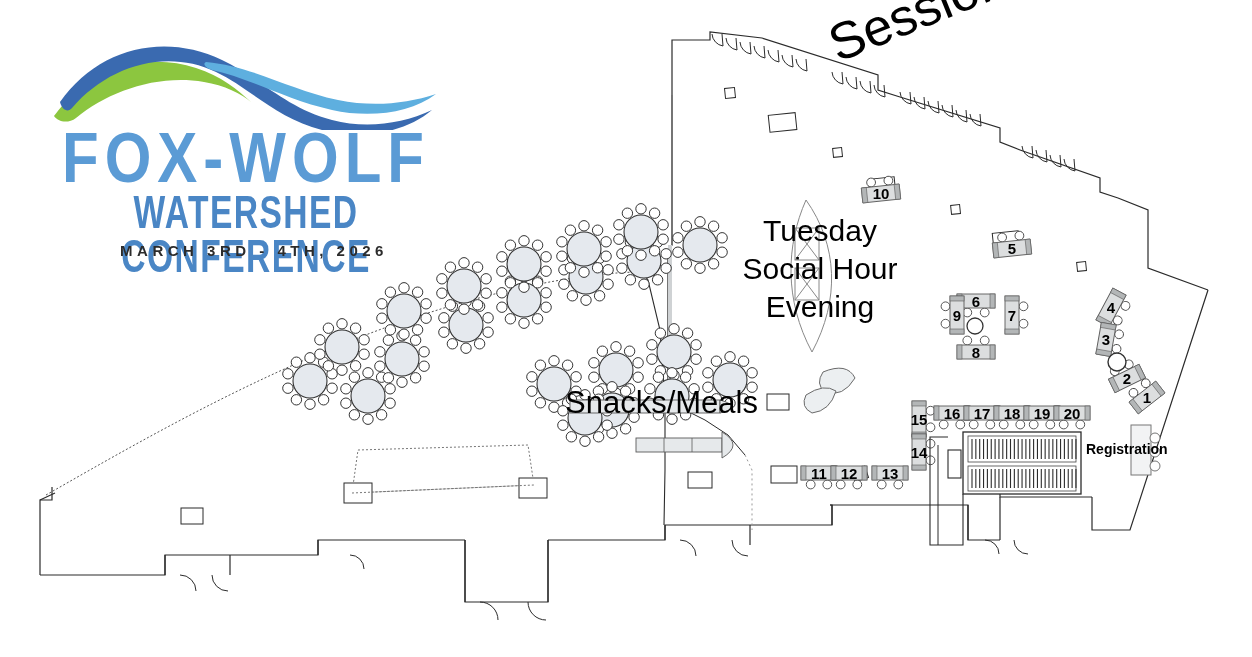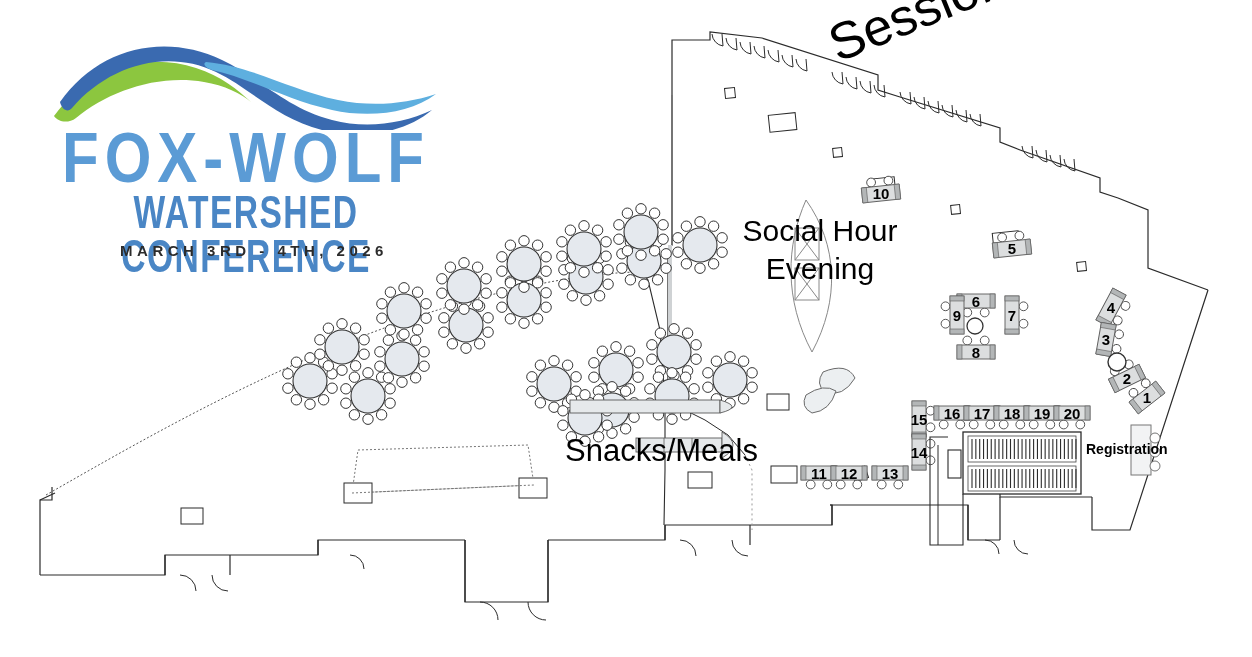--- a/index.html
+++ b/index.html
@@ -32,21 +32,21 @@
   .fp-label{position:absolute;color:#000;font-family:"Liberation Sans",sans-serif;}
   #lbl-session{
     left:820px;top:18px;font-size:52px;font-weight:400;
     transform:rotate(-22deg);transform-origin:0 0;white-space:nowrap;
   }
   #lbl-tuesday{
     left:740px;top:212px;width:160px;text-align:center;
     font-size:30px;line-height:38px;font-weight:400;
   }
   #lbl-snacks{
-    left:565px;top:385px;font-size:31px;font-weight:400;white-space:nowrap;margin-top:48px;
+    left:565px;top:385px;font-size:31px;font-weight:400;white-space:nowrap;
   }
   #lbl-registration{
     left:1086px;top:441px;font-size:14px;font-weight:700;white-space:nowrap;
   }
 </style>
 </head>
 <body>
 
 <div id="stage">
 
@@ -747,20 +747,21 @@
       <circle cx="1155" cy="438" r="5" fill="#fff" stroke="#666" stroke-width=".9"></circle>
       <circle cx="1155" cy="452" r="5" fill="#fff" stroke="#666" stroke-width=".9"></circle>
       <circle cx="1155" cy="466" r="5" fill="#fff" stroke="#666" stroke-width=".9"></circle>
     </g>
 
   </svg>
 
   <div id="lbl-session" class="fp-label">Session Rooms</div>
 
   <div id="lbl-tuesday" class="fp-label">
+    <div>Tuesday</div>
     <div>Social Hour</div>
     <div>Evening</div>
   </div>
 
   <div id="lbl-snacks" class="fp-label">Snacks/Meals</div>
 
   <div id="lbl-registration" class="fp-label">Registration</div>
 
 </div>
 

